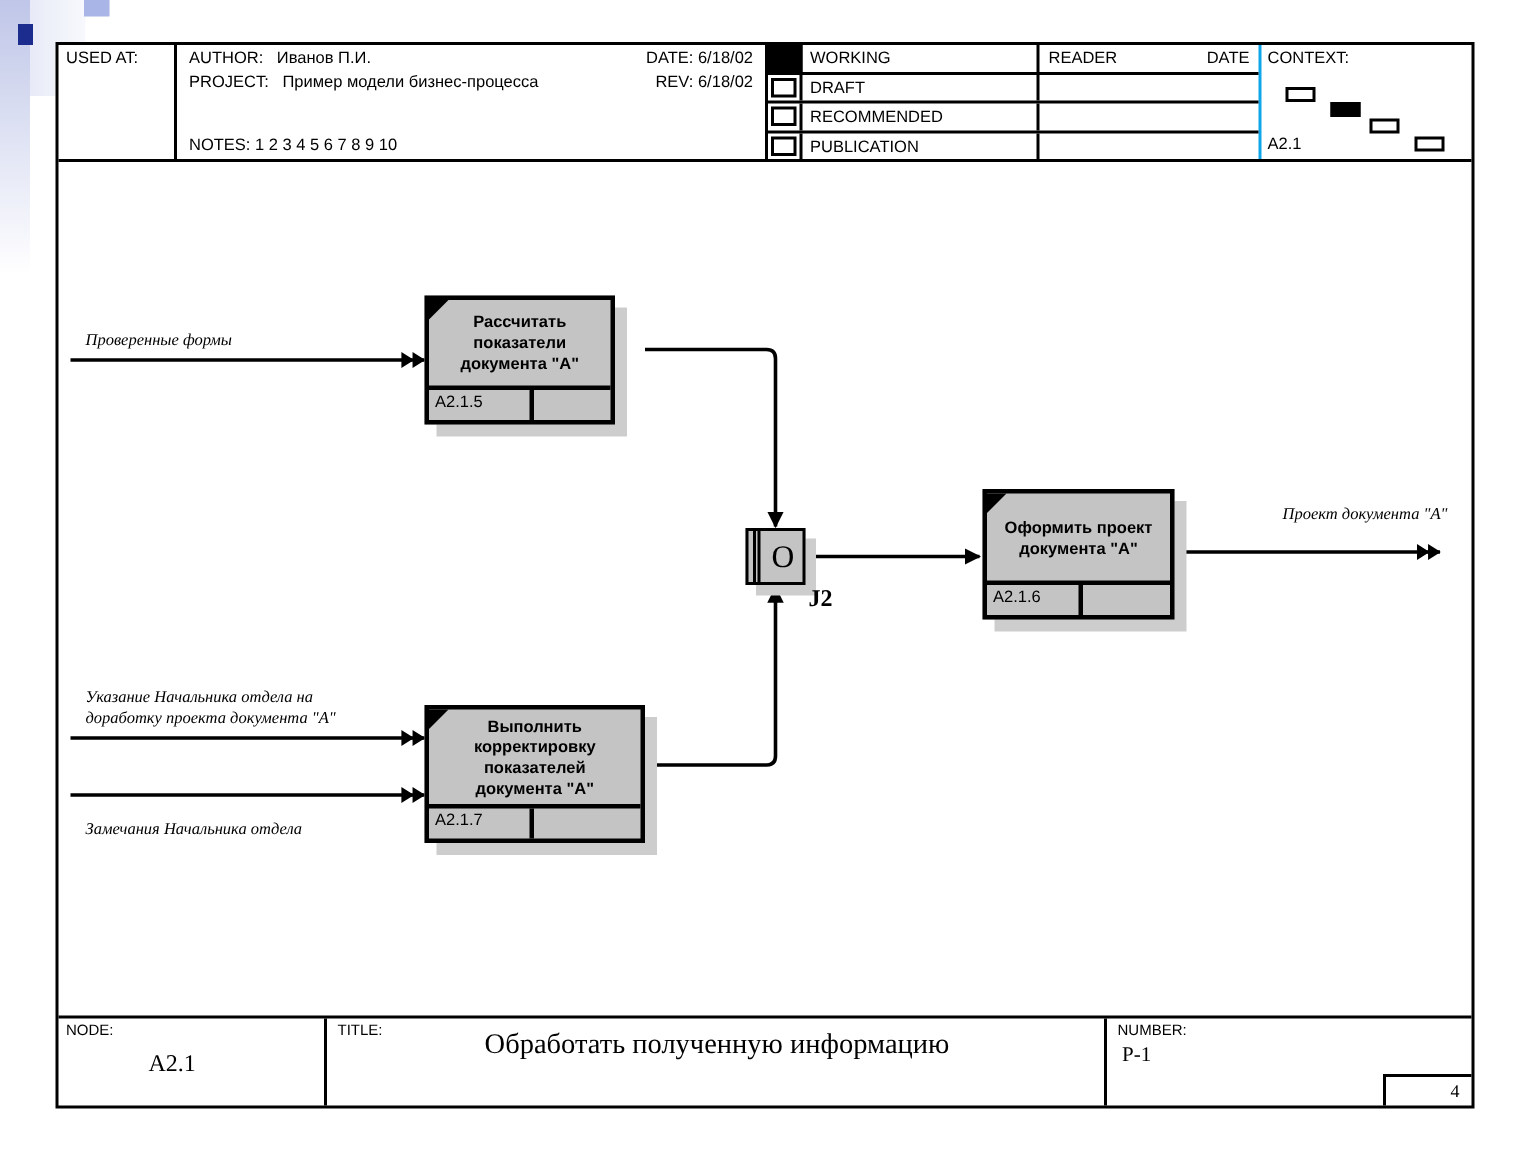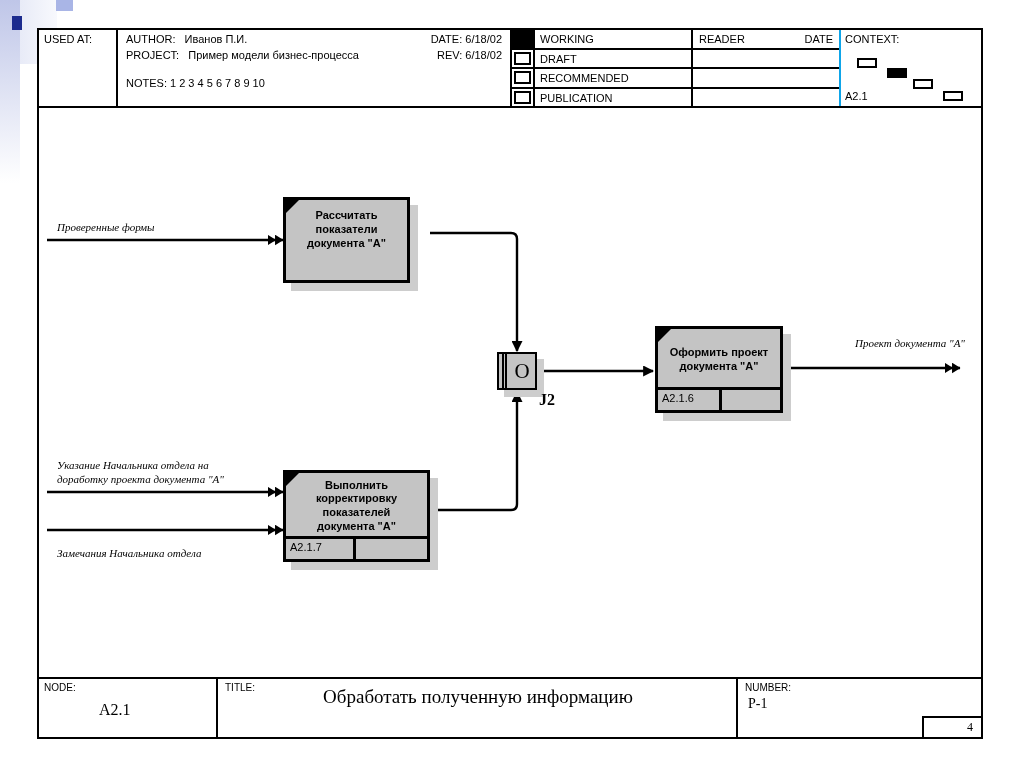--- a/index.html
+++ b/index.html
@@ -17,21 +17,21 @@
 
   
   .frame{left:37px;top:28px;width:946px;height:711px;border:2px solid #000;box-sizing:border-box;background:#fff;}
 
   
   .hdr{left:0;top:0;width:942px;height:78px;border-bottom:2px solid #000;box-sizing:border-box;font-size:11px;}
   .cell-usedat{left:0;top:0;width:79px;height:76px;border-right:2px solid #000;box-sizing:border-box;padding:3px 0 0 5px;}
   .cell-center{left:81px;top:0;width:390px;height:76px;box-sizing:border-box;padding:3px 8px 0 6px;}
   .hline{display:flex;justify-content:space-between;margin-bottom:4px;}
   .hl-left span{margin-right:6px;}
-  .hnotes{position:absolute;left:6px;bottom:17px;}
+  .hnotes{position:absolute;left:6px;bottom:3px;}
   .status{left:471px;top:0;width:331px;height:76px;border-left:2px solid #000;border-right:2px solid #0ea5e9;box-sizing:border-box;display:flex;flex-direction:column;}
   .srow{flex:1;display:flex;box-sizing:border-box;}
   .srow.b{border-bottom:2px solid #000;}
   .scheck{width:23px;border-right:2px solid #000;box-sizing:border-box;display:flex;align-items:center;justify-content:center;}
   .scheck.checked{background:#000;}
   .sbox{width:13px;height:9px;border:2px solid #000;background:#fff;}
   .slabel{width:158px;border-right:2px solid #000;box-sizing:border-box;padding:3px 0 0 5px;}
   .sreader{flex:1;display:flex;justify-content:space-between;padding:3px 6px 0 6px;gap:17px;}
   .ctx-label{left:806px;top:3px;}
   .ctx-node{left:806px;top:60px;}
@@ -174,20 +174,23 @@
       <div class="abs alabel preline" style="left:18px;top:350px;width:230px;">Указание Начальника отдела на
 доработку проекта документа "А"</div>
       <div class="abs alabel" style="left:18px;top:402px;margin-top:36px;">Замечания Начальника отдела</div>
       <div class="abs alabel" style="left:800px;top:228px;width:142px;text-align:center;">Проект документа "А"</div>
 
       <div class="abs abox" style="left:244px;top:89px;width:127px;height:86px;">
         <div class="fold"></div>
         <div class="aname preline">Рассчитать
 показатели
 документа "А"</div>
+        <div class="astrip">
+          <div class="aid">A2.1.5</div>
+        </div>
       </div>
 
       <div class="abs abox" style="left:616px;top:218px;width:128px;height:87px;">
         <div class="fold"></div>
         <div class="aname preline">Оформить проект
 документа "А"</div>
         <div class="astrip">
           <div class="aid w64">A2.1.6</div>
         </div>
       </div>

